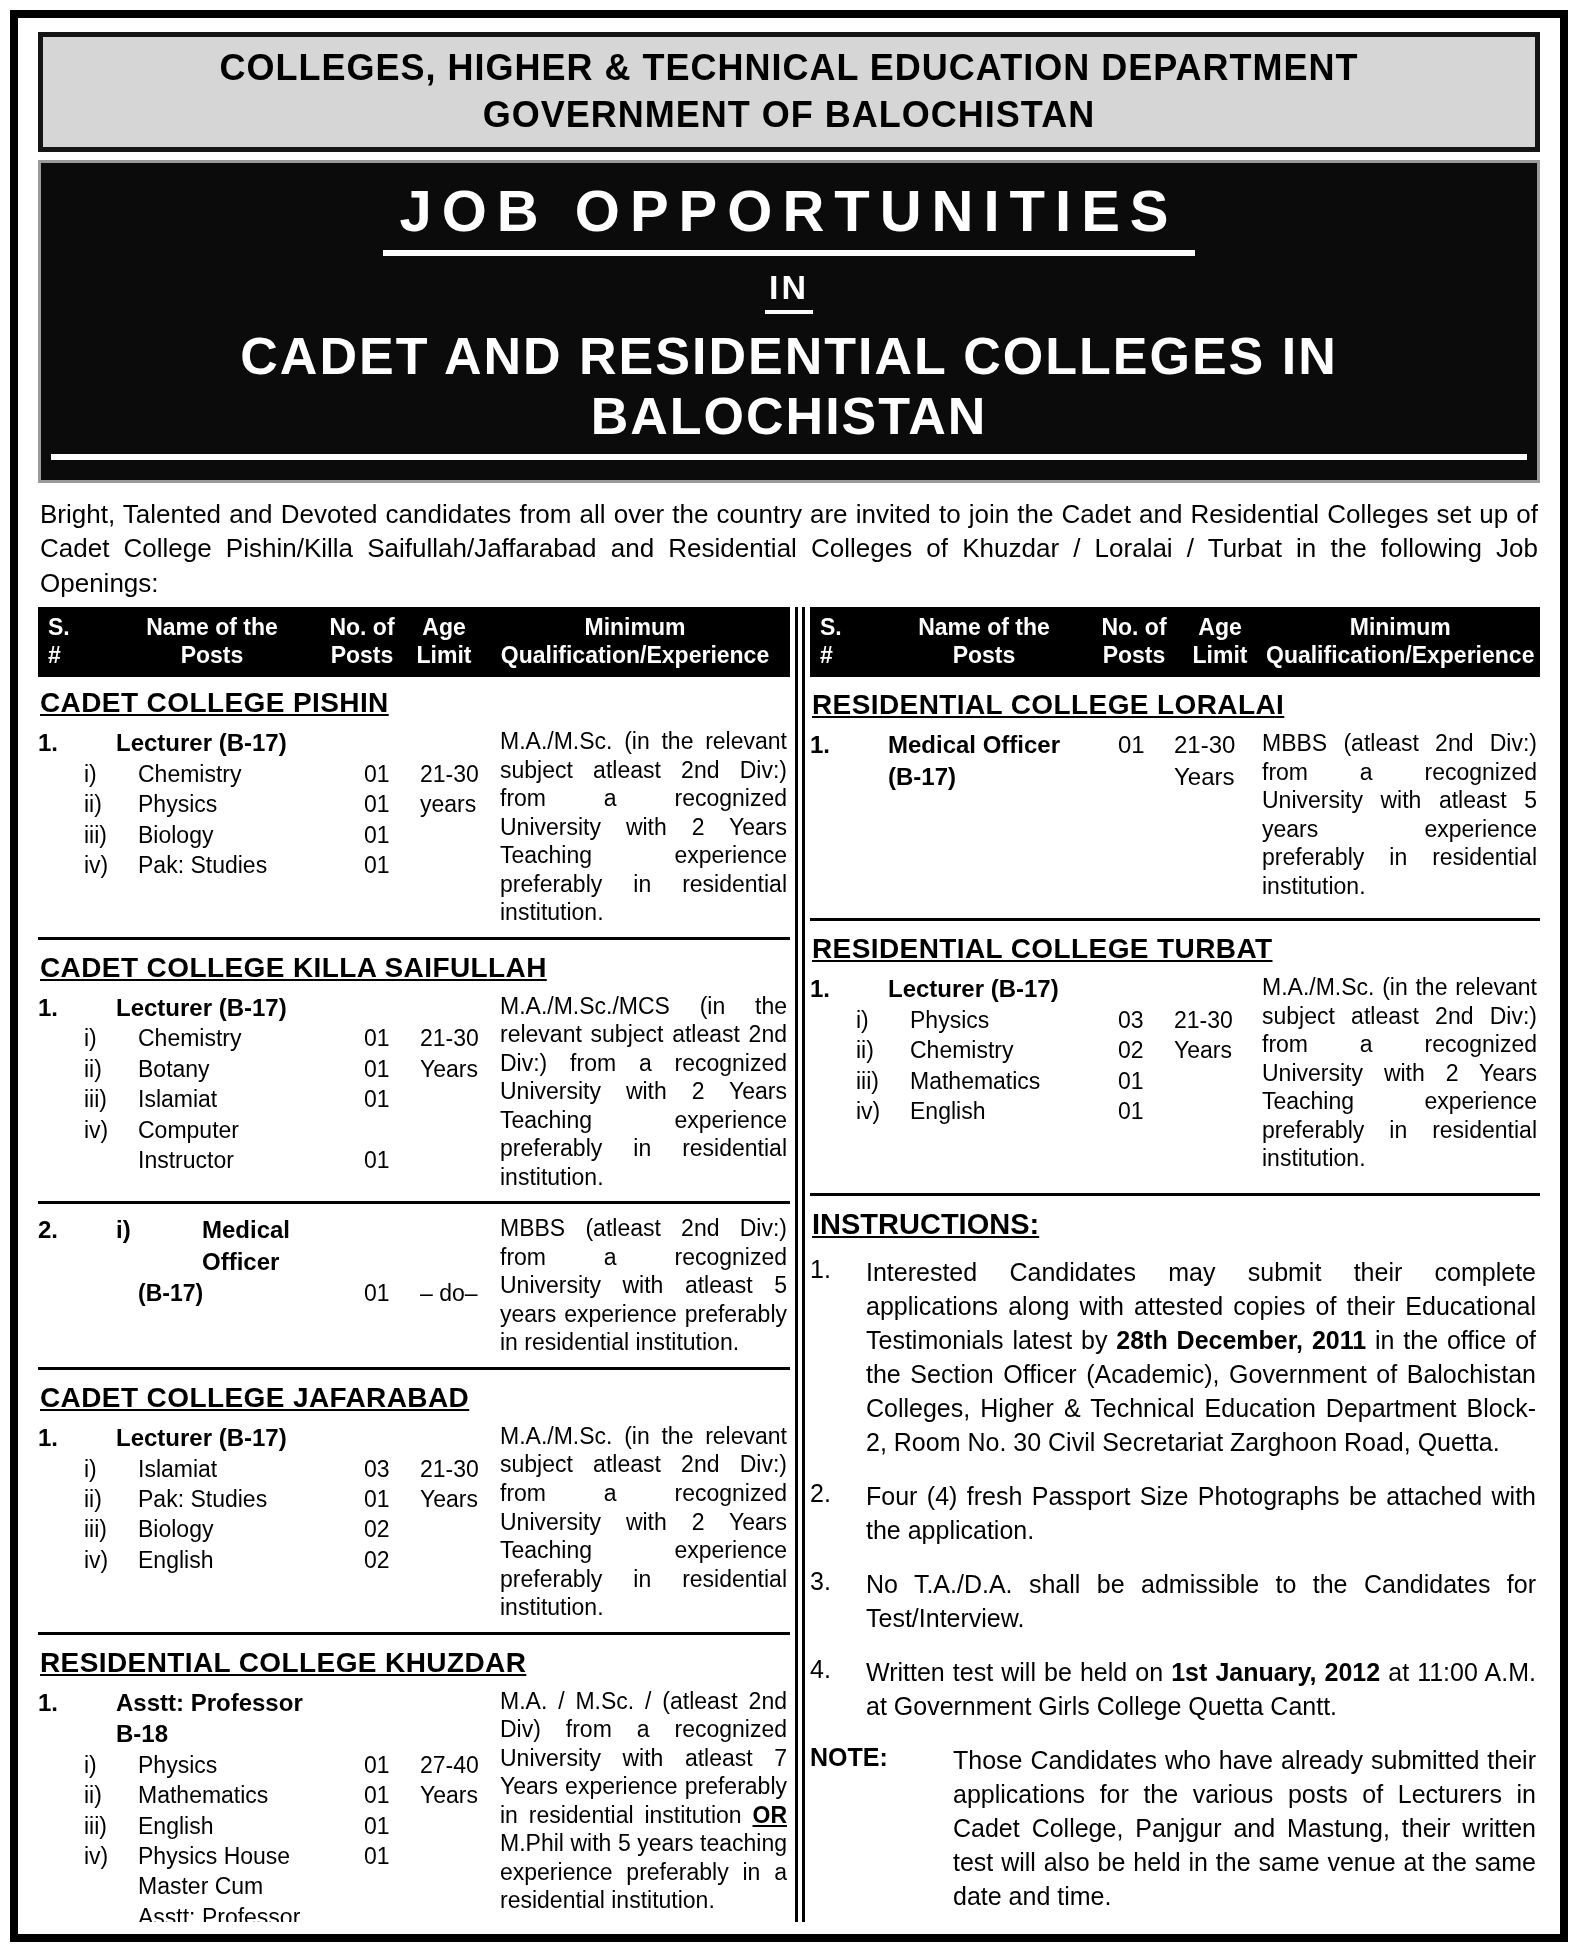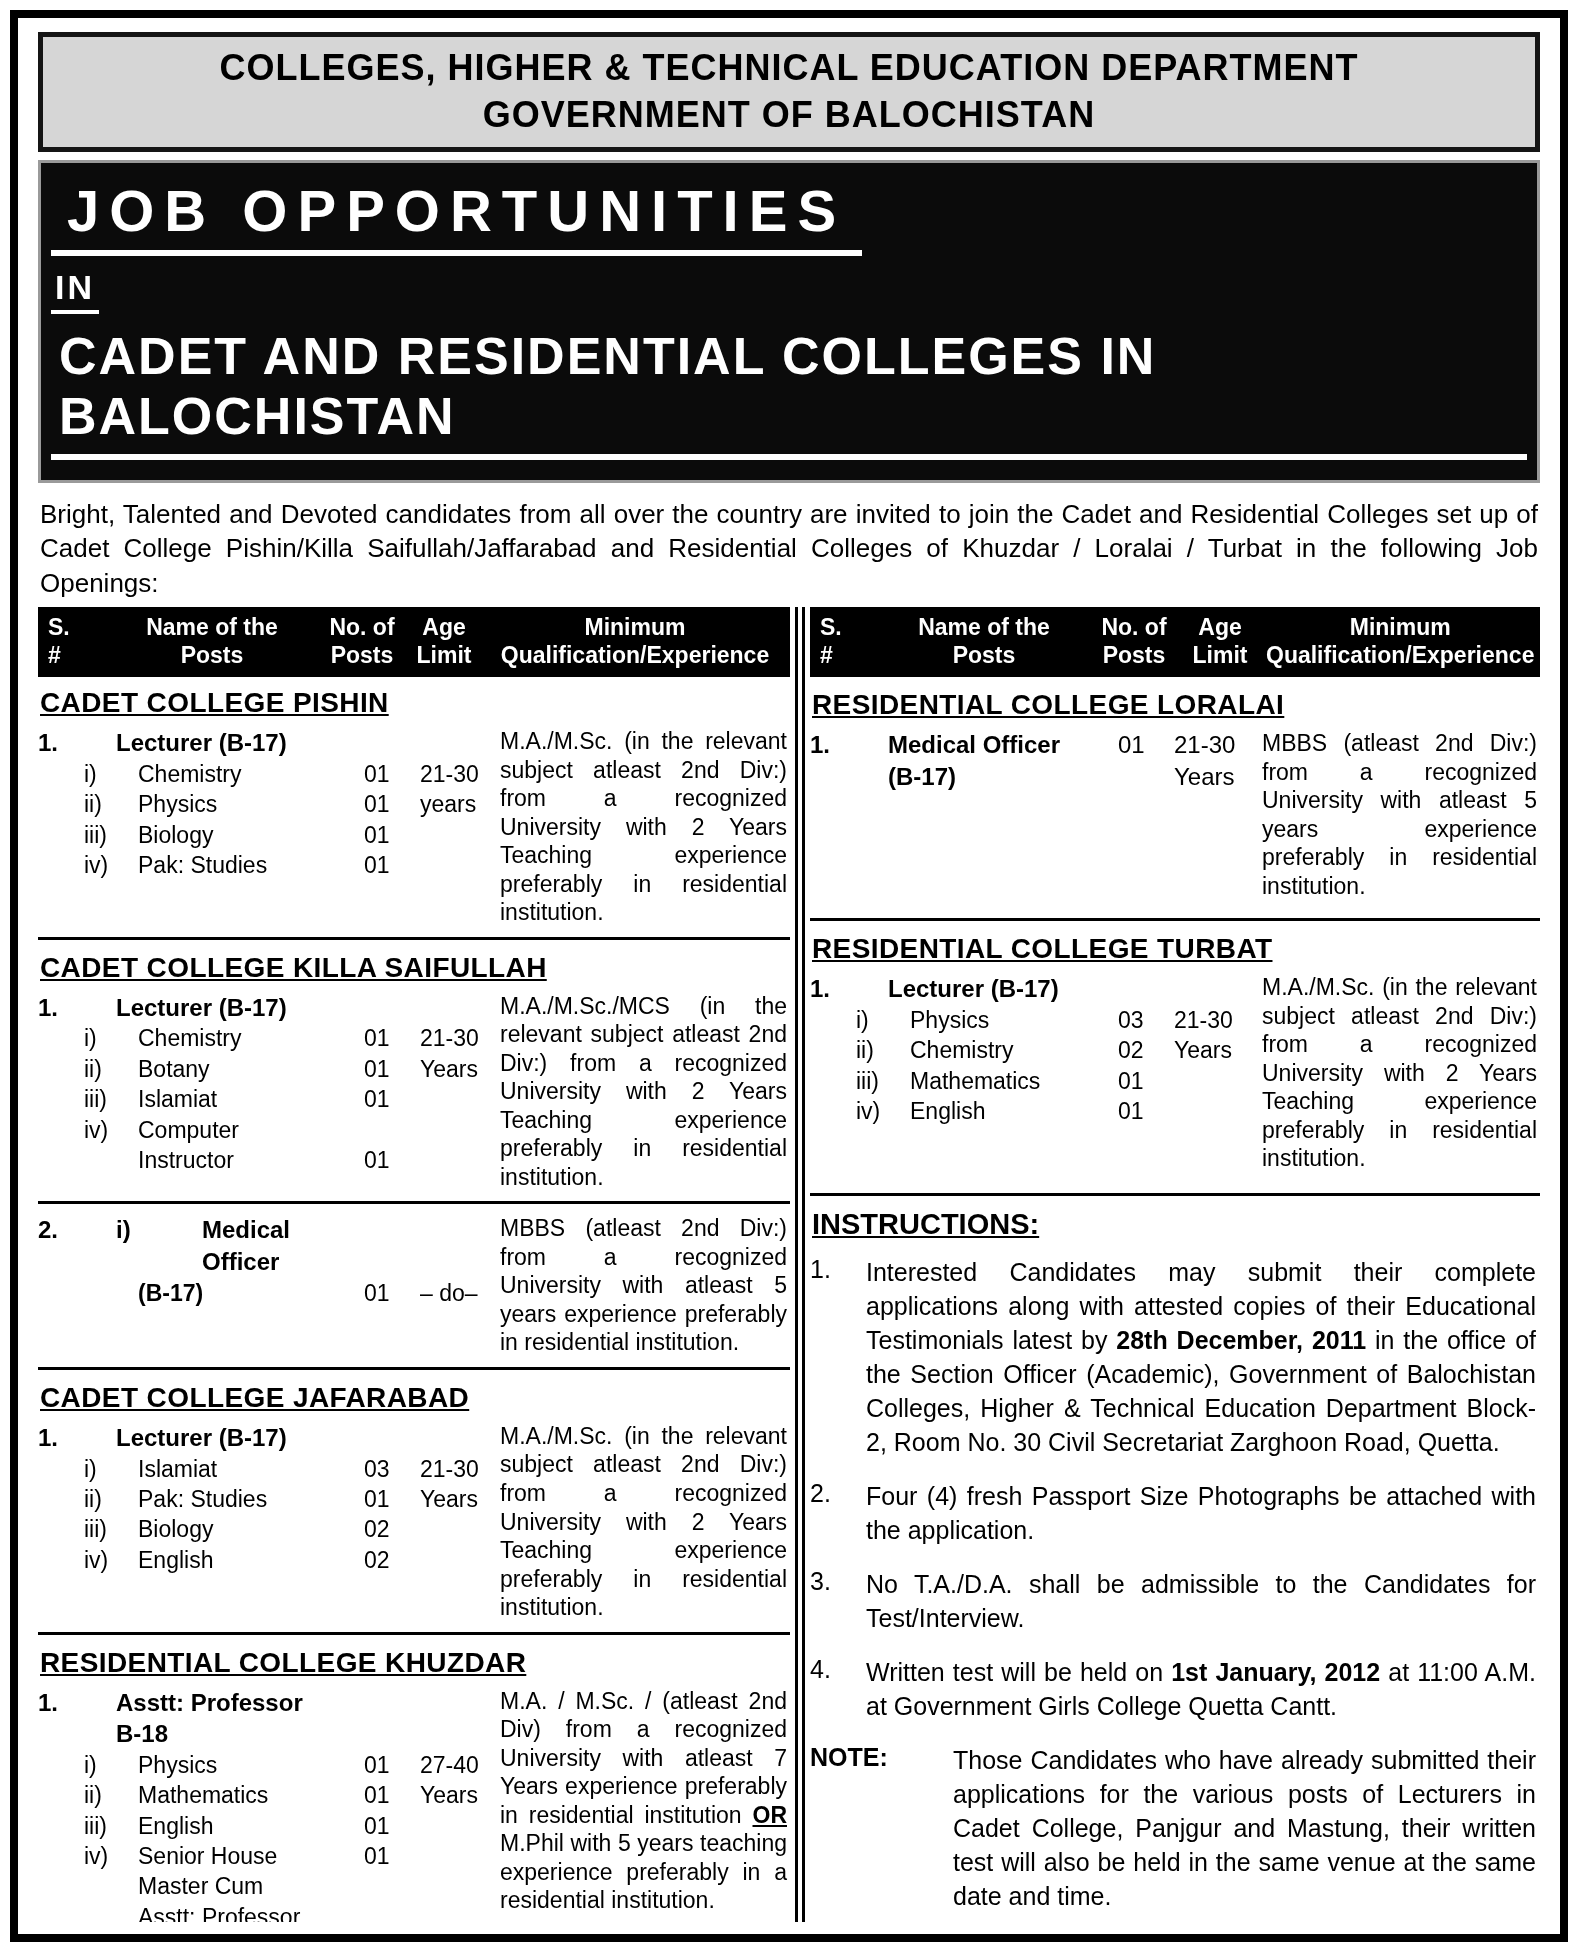--- a/index.html
+++ b/index.html
@@ -8,21 +8,21 @@
 
   .page { position: absolute; inset: 10px; border: 8px solid #000; background: #fff;
           padding: 14px 20px 12px; display: flex; flex-direction: column; overflow: hidden; }
 
   
   .header-box { flex: none; border: 5px solid #151515; background: #d6d6d6;
                 text-align: center; padding: 8px 6px; }
   .hline { font-size: 36px; font-weight: bold; line-height: 1.3; letter-spacing: 1px; }
 
   .banner { flex: none; background: #0b0b0b; border: 3px solid #9a9a9a; color: #fff;
-            margin-top: 8px; text-align: left; padding: 14px 10px 20px; }
+            margin-top: 8px; text-align: center; padding: 14px 10px 20px; }
   .banner-title span { display: inline-block; font-size: 58px; font-weight: bold;
             letter-spacing: 10px; border-bottom: 6px solid #fff; padding: 0 16px 6px; }
   .banner-mid { margin-top: 12px; }
   .banner-mid span { display: inline-block; font-size: 34px; font-weight: bold;
             letter-spacing: 3px; border-bottom: 4px solid #fff; padding: 0 4px 3px; }
   .banner-sub { margin-top: 12px; }
   .banner-sub span { display: inline-block; font-size: 52px; font-weight: bold;
             letter-spacing: 2px; border-bottom: 6px solid #fff; padding: 0 8px 8px; }
 
   .intro { flex: none; font-size: 26px; line-height: 1.34; text-align: justify;
@@ -316,21 +316,21 @@
             <div class="row">
                 <span class="c-num"></span>
                 <span class="c-roman">iii)</span>
                 <span class="c-name">English</span>
                 <span class="c-posts">01</span>
                 <span class="c-age"></span>
               </div>
             <div class="row">
                 <span class="c-num"></span>
                 <span class="c-roman">iv)</span>
-                <span class="c-name">Senior House</span>
+                <span class="c-name">Physics House</span>
                 <span class="c-posts">01</span>
                 <span class="c-age"></span>
               </div>
             <div class="row">
                 <span class="c-num"></span>
                 <span class="c-roman"></span>
                 <span class="c-name">Master Cum</span>
                 <span class="c-posts"></span>
                 <span class="c-age"></span>
               </div>

